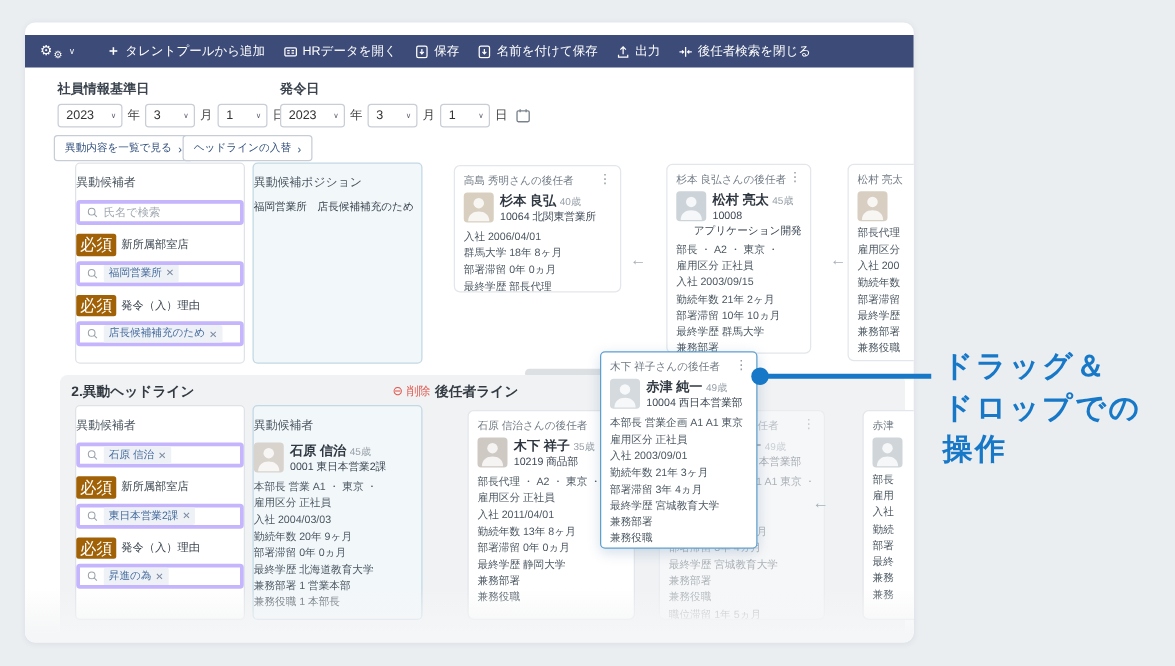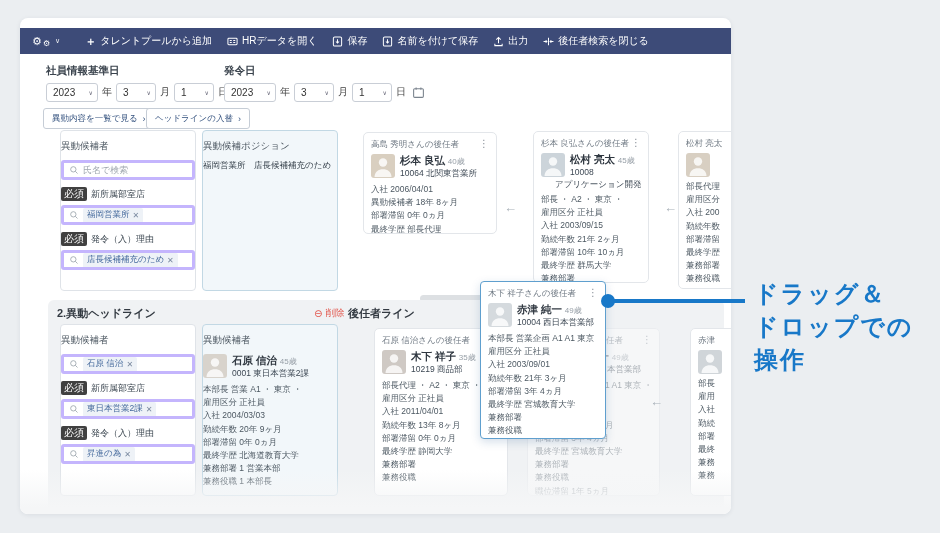--- a/index.html
+++ b/index.html
@@ -35,21 +35,21 @@
   .panel.white{background:#fff;border:1px solid #dfe3e8;}
   .panel.blue{background:#f2f7fa;border:1px solid #c2d8e4;}
   .panel-title{font-size:9.5px;color:#4b5660;margin-bottom:7px;}
   .pos-text{font-size:8.5px;color:#37424c;white-space:nowrap;overflow:hidden;}
   .sbox{display:flex;align-items:center;gap:4px;height:20px;border:3px solid #c4b5fd;border-radius:3px;background:#fff;padding:0 5px;box-sizing:border-box;margin-bottom:4px;overflow:hidden;}
   .sbox svg{flex:0 0 auto;width:10px;height:10px;}
   .ph{font-size:9px;color:#a0a8b0;white-space:nowrap;}
   .tag{display:inline-flex;align-items:center;gap:3px;background:#eef2f7;border-radius:2px;padding:1.5px 4px;font-size:8.5px;color:#44699c;white-space:nowrap;}
   .tag-x{font-style:normal;font-size:8px;color:#7b8aa0;cursor:pointer;}
   .flabel{display:flex;align-items:center;gap:4px;font-size:9px;color:#3b4650;margin:7px 0 4px;}
-  .req{background:#404040;color:#fff;font-size:10px;padding:1px 3px;border-radius:2px;line-height:1.2;}
+  .req{background:#a16207;color:#fff;font-size:13px;padding:1px 3px;border-radius:2px;line-height:1.2;}
 
   
   .pcard{position:absolute;box-sizing:border-box;background:#fff;border:1px solid #e3e6ea;border-radius:5px;padding:6px 7px;overflow:hidden;}
   .pcard.floating{border:1.3px solid #5f9fce;box-shadow:0 3px 10px rgba(20,80,140,.18);z-index:6;border-radius:4px;}
   .pcard.ghost{opacity:.42;}
   .pc-head{display:flex;justify-content:space-between;align-items:flex-start;margin-bottom:3px;}
   .pc-head-t{font-size:8.5px;color:#707a84;white-space:nowrap;overflow:hidden;}
   .pc-kebab{font-size:10px;color:#8a929a;cursor:pointer;line-height:1;}
   .pc-person{display:flex;gap:5px;align-items:flex-start;margin-bottom:3px;}
   .pc-avatar{flex:0 0 auto;width:24px;height:24px;border-radius:3px;overflow:hidden;display:inline-block;}
@@ -238,21 +238,21 @@
           <span class="pc-avatar" style="background:#d9cfc0"><svg viewBox="0 0 24 24">
               <circle cx="12" cy="8.5" r="4.2" fill="#ffffff" opacity=".8"></circle>
               <path d="M3.5 23c0-5.2 4-7.8 8.5-7.8s8.5 2.6 8.5 7.8z" fill="#ffffff" opacity=".8"></path>
             </svg></span>
           <span class="pc-nb">
             <span class="pc-nm">杉本 良弘 <i class="pc-age">40歳</i></span>
             <span class="pc-code">10064 北関東営業所</span>
           </span>
         </div>
         <div class="pc-line">入社 2006/04/01</div>
-        <div class="pc-line">異動候補者 18年 8ヶ月</div>
+        <div class="pc-line">群馬大学 18年 8ヶ月</div>
         <div class="pc-line">部署滞留 0年 0ヵ月</div>
         <div class="pc-line">最終学歴 部長代理</div>
         <div class="pc-line">兼務部署</div>
         <div class="pc-line">兼務役職</div>
         <div class="pc-line">兼務役職 0年 0ヵ月</div>
       </div>
     <span class="arrow" style="left:484px;top:182px;">←</span>
     <div class="pcard" style="left:513px;top:113px;width:116px;height:152px;">
         <div class="pc-head">
           <span class="pc-head-t">杉本 良弘さんの後任者</span>

